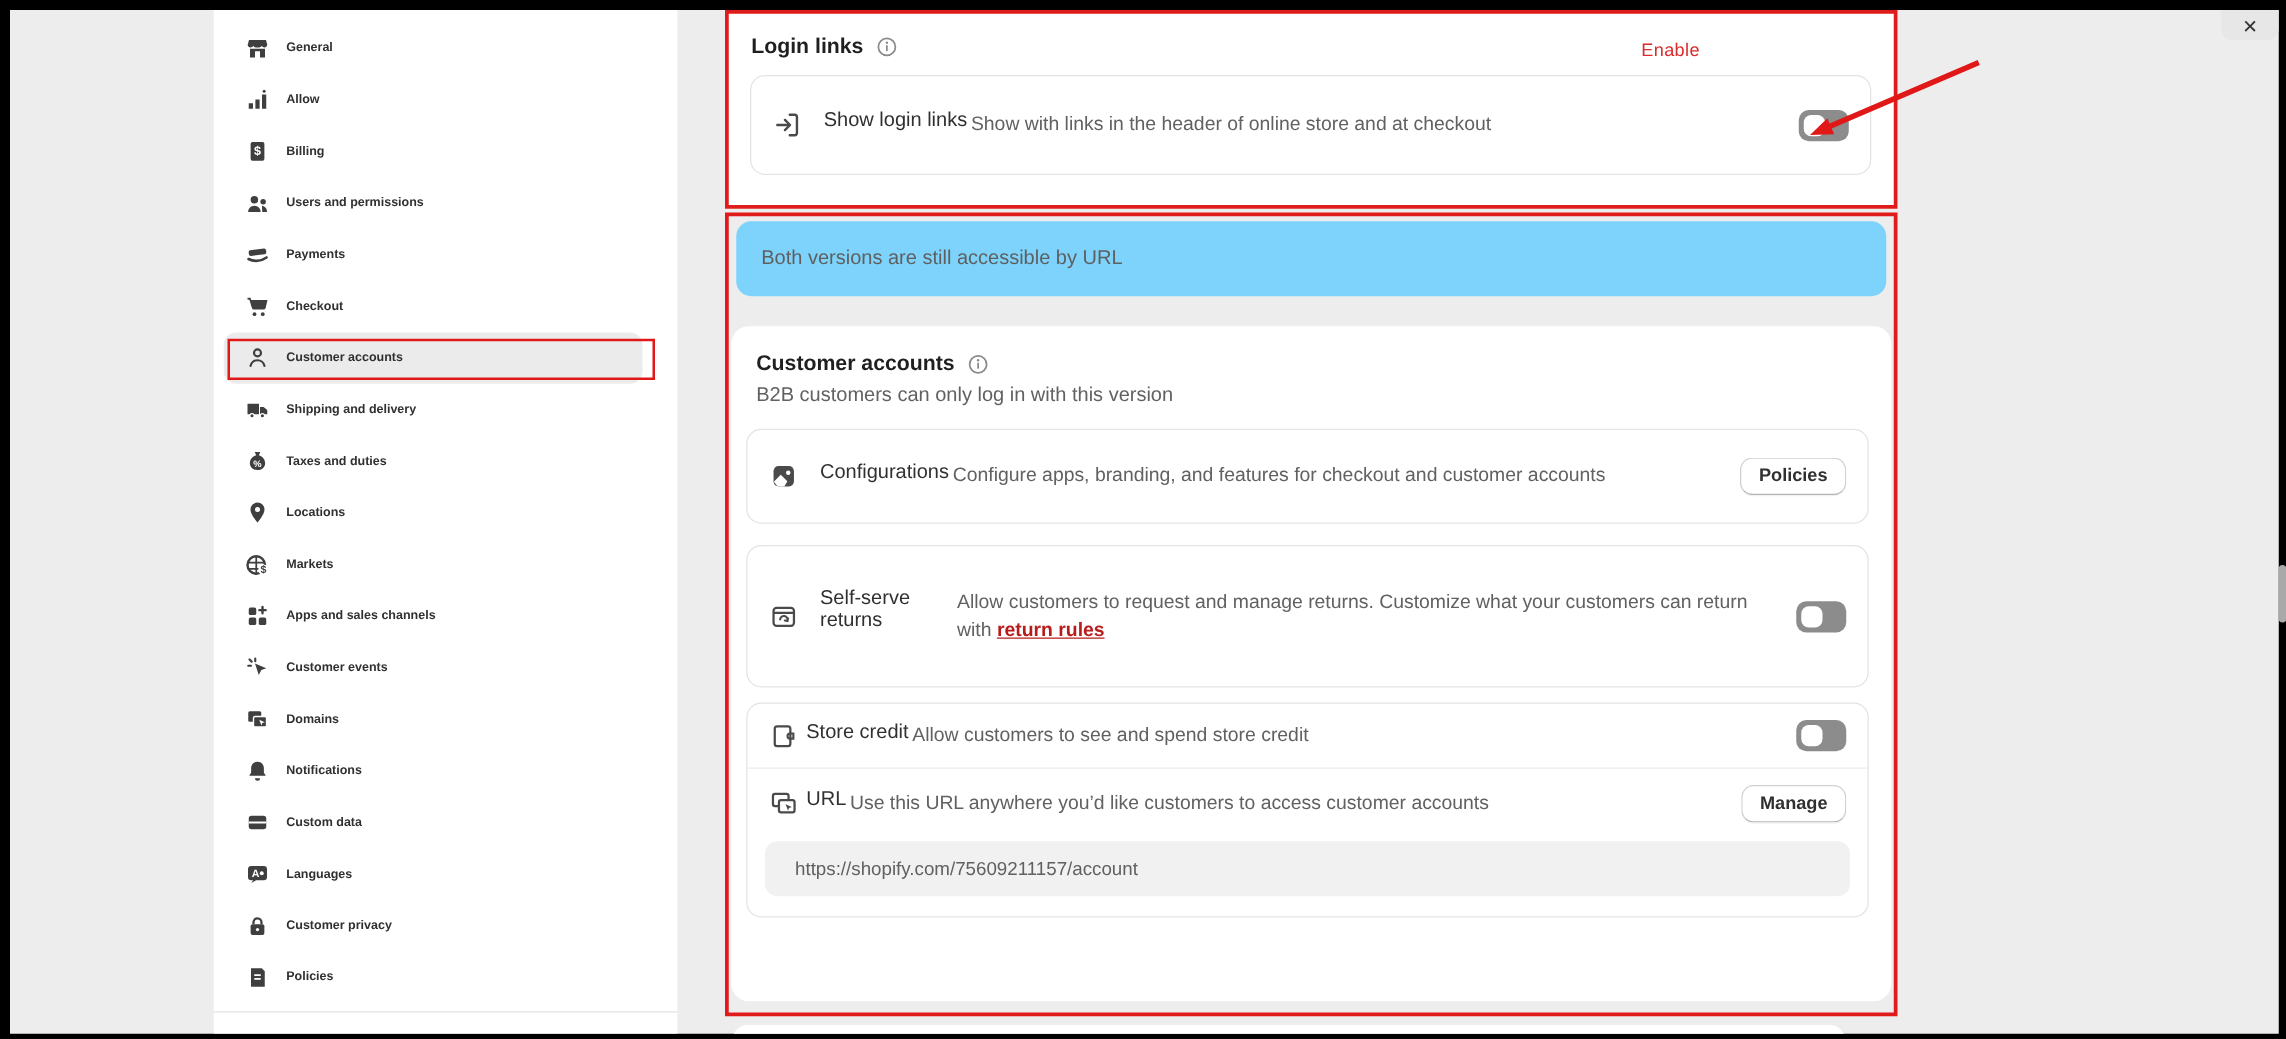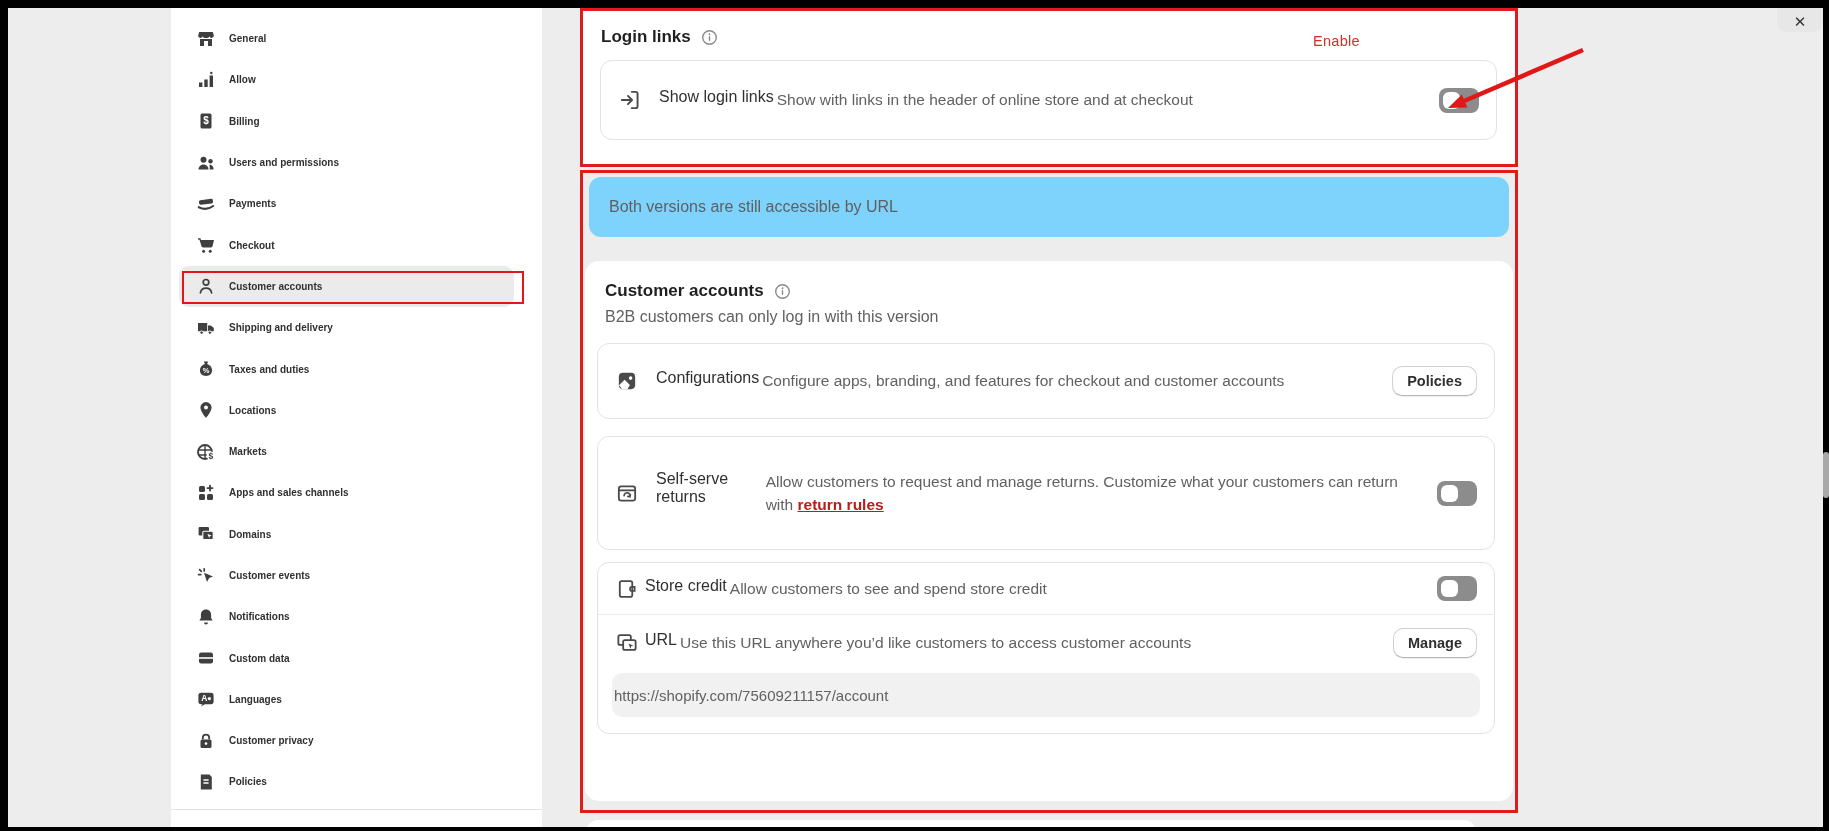--- a/index.html
+++ b/index.html
@@ -46,21 +46,21 @@
 
   .big-card{margin:24px 2px 0;background:#fff;border-radius:14px;min-height:540px;padding-bottom:8px;}
   .big-card .section-head{padding:20px 0 0 20px;}
   .subtitle{padding:7px 20px 0;font-size:16px;color:#616161;}
   .big-card .row-card{margin:17px 18px 0 12px;}
   .rc-config{height:76px;}
   .rc-returns{height:114px;}
   .combo-card{margin:12px 18px 0 12px;border:1px solid #e3e3e3;border-radius:12px;background:#fff;}
   .combo-row{display:flex;align-items:center;gap:6px;padding:13px 17px;}
   .combo-row.second{border-top:1px solid #ececec;}
-  .url-input{margin:2px 14px 16px;height:44px;background:#f1f1f1;border-radius:10px;display:flex;align-items:center;padding-left:2px;font-size:15px;color:#616161;}
+  .url-input{margin:2px 14px 16px;height:44px;background:#f1f1f1;border-radius:10px;display:flex;align-items:center;padding-left:24px;font-size:15px;color:#616161;}
 
   .partial-card{position:absolute;left:578px;top:812px;width:890px;height:22px;background:#fff;border-radius:12px 12px 0 0;}
 
   .close-btn{position:absolute;left:1769px;top:-8px;width:46px;height:32px;background:#e7e7e7;border-radius:9px;display:flex;align-items:flex-end;justify-content:center;cursor:pointer;z-index:40;}
   .close-btn span{font-size:15px;color:#333;line-height:1;padding-bottom:3px;}
 
   .annot-arrow{position:absolute;left:1432px;top:34px;z-index:50;pointer-events:none;}
   .scroll-thumb{position:absolute;left:1823px;top:452px;width:6px;height:46px;background:#a9a9a9;border-radius:3px;z-index:60;cursor:pointer;}
 </style>
 </head>
@@ -196,36 +196,36 @@
                 <rect x="11" y="11" width="6" height="6" rx="1.5" fill="#3f3f3f"></rect>
                 <path d="M14 2.6v5M11.5 5.1h5" stroke="#3f3f3f" stroke-width="1.9" stroke-linecap="round"></path>
               </svg>
             </span>
           <span class="nav-label">Apps and sales channels</span>
         </div>
 
         <div class="nav-item">
           <span class="nav-icon">
               <svg width="20" height="20" viewBox="0 0 20 20">
+                <path fill="#3f3f3f" d="M8 6.8l9 3.8-3.9 1.3L11 16z"></path>
+                <path d="M3.6 3.6l1.7 1.7M2.6 8.6h2.2M8.2 2.8V5" stroke="#3f3f3f" stroke-width="1.7" stroke-linecap="round"></path>
+              </svg>
+            </span>
+          <span class="nav-label">Customer events</span>
+        </div>
+
+        <div class="nav-item">
+          <span class="nav-icon">
+              <svg width="20" height="20" viewBox="0 0 20 20">
                 <rect x="2.6" y="3" width="10.4" height="8.4" rx="1.2" fill="#3f3f3f"></rect>
                 <rect x="6.8" y="7.2" width="10.4" height="8.4" rx="1.2" fill="#3f3f3f" stroke="#fff" stroke-width="1.1"></rect>
                 <path d="M11.4 9.8l4.4 1.9-2 .6-.6 2z" fill="#fff"></path>
               </svg>
             </span>
           <span class="nav-label">Domains</span>
-        </div>
-
-        <div class="nav-item">
-          <span class="nav-icon">
-              <svg width="20" height="20" viewBox="0 0 20 20">
-                <path fill="#3f3f3f" d="M8 6.8l9 3.8-3.9 1.3L11 16z"></path>
-                <path d="M3.6 3.6l1.7 1.7M2.6 8.6h2.2M8.2 2.8V5" stroke="#3f3f3f" stroke-width="1.7" stroke-linecap="round"></path>
-              </svg>
-            </span>
-          <span class="nav-label">Customer events</span>
         </div>
 
         <div class="nav-item">
           <span class="nav-icon">
               <svg width="20" height="20" viewBox="0 0 20 20">
                 <path fill="#3f3f3f" d="M10 2.4c3 0 5.1 2.2 5.1 5v3.6l1.5 2.6H3.4L4.9 11V7.4c0-2.8 2.1-5 5.1-5z"></path>
                 <path d="M8 15.6a2 2 0 004 0z" fill="#3f3f3f"></path>
               </svg>
             </span>
           <span class="nav-label">Notifications</span>

